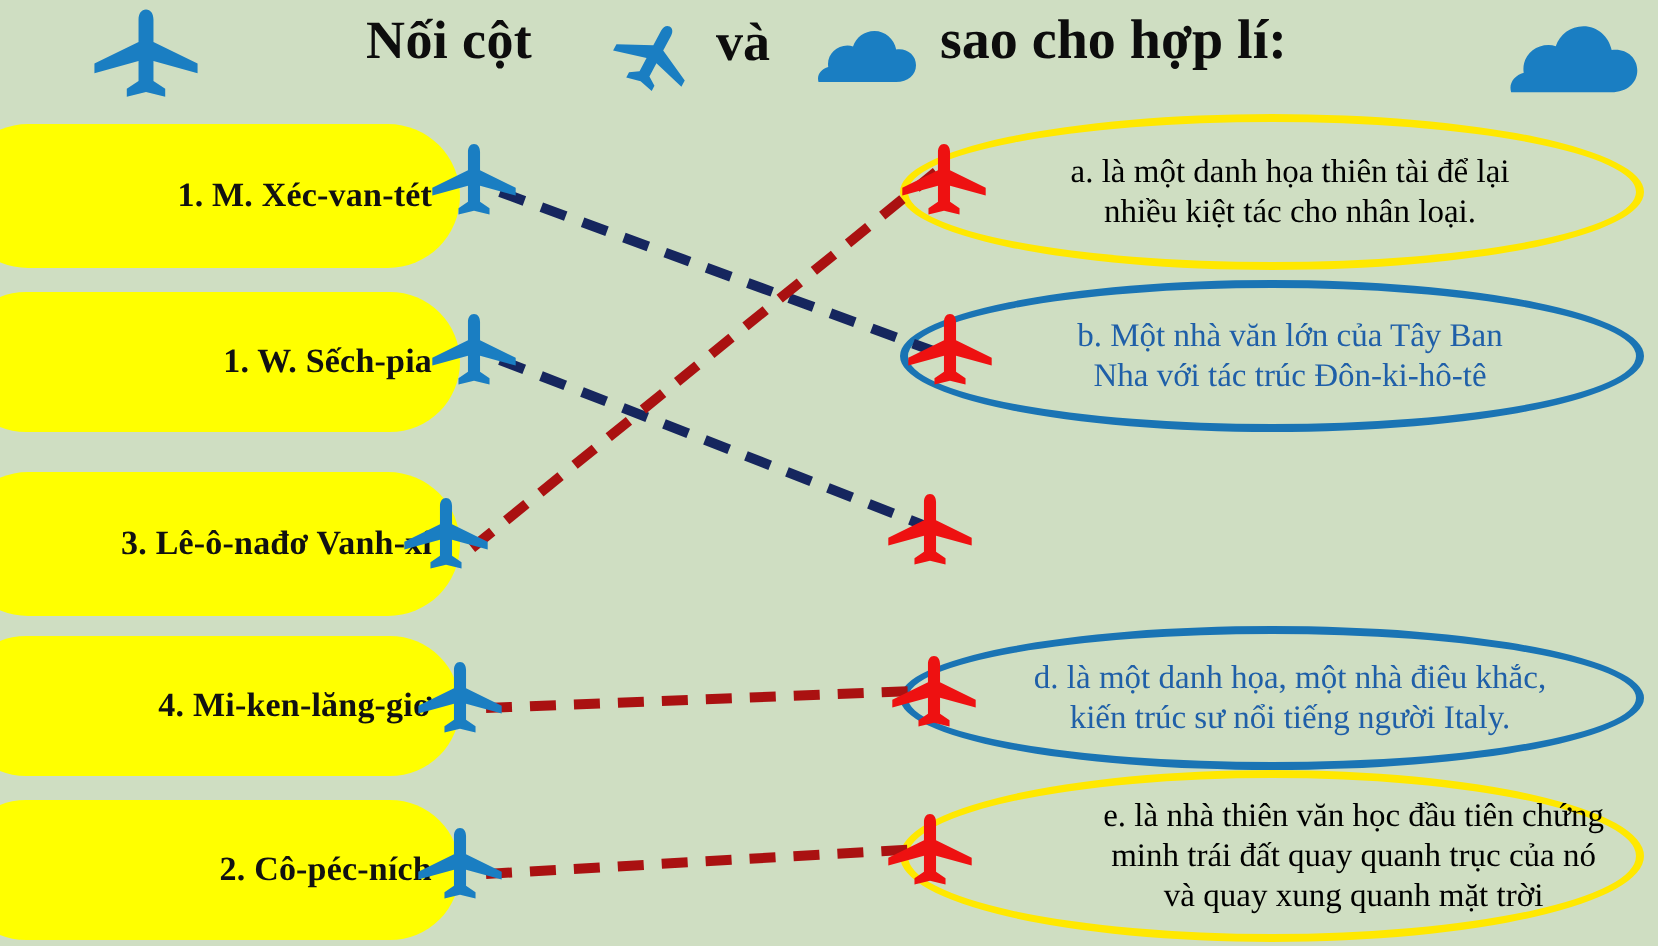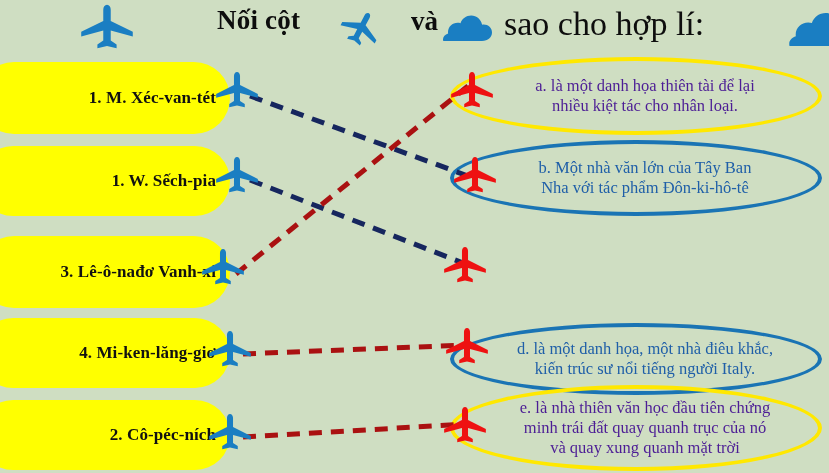--- a/index.html
+++ b/index.html
@@ -23,21 +23,20 @@
 
   
   .header {
     position: absolute;
     left: 0;
     top: 0;
     width: 680px;
     height: 54px;
     display: flex;
     align-items: center;
-    margin-left: 34px;
   }
   .hdr-plane-left {
     position: absolute;
     left: 44px;
     top: 3px;
   }
   .hdr-title {
     position: absolute;
     left: 183px;
     top: 5px;
@@ -47,37 +46,37 @@
     white-space: nowrap;
     letter-spacing: .2px;
   }
   .hdr-plane-mid {
     position: absolute;
     left: 305px;
     top: 10px;
   }
   .hdr-va {
     position: absolute;
-    left: 377px;
+    left: 358px;
     top: 6px;
     font-size: 27px;
     font-weight: bold;
     color: #0d0d0d;
   }
   .hdr-cloud-mid {
     position: absolute;
     left: 404px;
     top: 10px;
   }
   .hdr-tail {
     position: absolute;
     left: 470px;
     top: 5px;
-    font-size: 34px;
-    font-weight: normal;
+    font-size: 28px;
+    font-weight: bold;
     color: #0d0d0d;
     white-space: nowrap;
     text-align: right;
   }
   .hdr-cloud-right {
     position: absolute;
     left: 748px;
     top: 6px;
   }
 
@@ -124,21 +123,21 @@
   }
   .opt.blue {
     border: 4px solid #1a74b4;
   }
   .opt-text {
     font-size: 16.5px;
     line-height: 1.22;
     padding: 0 16px 0 34px;
     white-space: pre-line;
   }
-  .opt.yellow .opt-text { color: #4c1d95; }
+  .opt.yellow .opt-text { color: #000000; }
   .opt.blue   .opt-text { color: #1f5fa8; }
 
   .opt-plane {
     position: absolute;
     z-index: 7;
   }
 
   
   #links {
     position: absolute;
@@ -253,45 +252,45 @@
 nhiều kiệt tác cho nhân loại.</span>
   </div>
   <span class="opt-plane" style="left:449px; top:70px;">
     <svg width="46" height="40" viewBox="0 0 64 54">
       <path fill="#ee1111" d="M32 2c2.6 0 4.2 2.4 4.2 5.6v12.6L61 32.4v5.4L36.2 31v11.2l6.6 4.4v4.4L32 48.4l-10.8 2.6v-4.4l6.6-4.4V31L3 37.8v-5.4l24.8-12.2V7.6C27.8 4.4 29.4 2 32 2z"></path>
     </svg>
   </span>
 
   <div class="opt blue" style="top:140px; height:76px;">
     <span class="opt-text">b.  Một nhà văn lớn của Tây Ban
-Nha với tác phẩm Đôn-ki-hô-tê</span>
+Nha với tác trúc Đôn-ki-hô-tê</span>
   </div>
   <span class="opt-plane" style="left:452px; top:155px;">
     <svg width="46" height="40" viewBox="0 0 64 54">
       <path fill="#ee1111" d="M32 2c2.6 0 4.2 2.4 4.2 5.6v12.6L61 32.4v5.4L36.2 31v11.2l6.6 4.4v4.4L32 48.4l-10.8 2.6v-4.4l6.6-4.4V31L3 37.8v-5.4l24.8-12.2V7.6C27.8 4.4 29.4 2 32 2z"></path>
     </svg>
   </span>
 
   <span class="opt-plane" style="left:442px; top:245px;">
     <svg width="46" height="40" viewBox="0 0 64 54">
       <path fill="#ee1111" d="M32 2c2.6 0 4.2 2.4 4.2 5.6v12.6L61 32.4v5.4L36.2 31v11.2l6.6 4.4v4.4L32 48.4l-10.8 2.6v-4.4l6.6-4.4V31L3 37.8v-5.4l24.8-12.2V7.6C27.8 4.4 29.4 2 32 2z"></path>
     </svg>
   </span>
 
-  <div class="opt blue" style="top:323px; height:72px;">
+  <div class="opt blue" style="top:313px; height:72px;">
     <span class="opt-text">d. là một danh họa, một nhà điêu khắc,
 kiến trúc sư nổi tiếng người Italy.</span>
   </div>
   <span class="opt-plane" style="left:444px; top:326px;">
     <svg width="46" height="40" viewBox="0 0 64 54">
       <path fill="#ee1111" d="M32 2c2.6 0 4.2 2.4 4.2 5.6v12.6L61 32.4v5.4L36.2 31v11.2l6.6 4.4v4.4L32 48.4l-10.8 2.6v-4.4l6.6-4.4V31L3 37.8v-5.4l24.8-12.2V7.6C27.8 4.4 29.4 2 32 2z"></path>
     </svg>
   </span>
 
-  <div class="opt yellow" style="top:385px; height:86px;">
+  <div class="opt yellow" style="top:385px; height:86px;justify-content:flex-end;">
     <span class="opt-text">e. là nhà thiên văn học đầu tiên chứng
 minh trái đất quay quanh trục của nó
 và quay xung quanh mặt trời</span>
   </div>
   <span class="opt-plane" style="left:442px; top:405px;">
     <svg width="46" height="40" viewBox="0 0 64 54">
       <path fill="#ee1111" d="M32 2c2.6 0 4.2 2.4 4.2 5.6v12.6L61 32.4v5.4L36.2 31v11.2l6.6 4.4v4.4L32 48.4l-10.8 2.6v-4.4l6.6-4.4V31L3 37.8v-5.4l24.8-12.2V7.6C27.8 4.4 29.4 2 32 2z"></path>
     </svg>
   </span>
 

